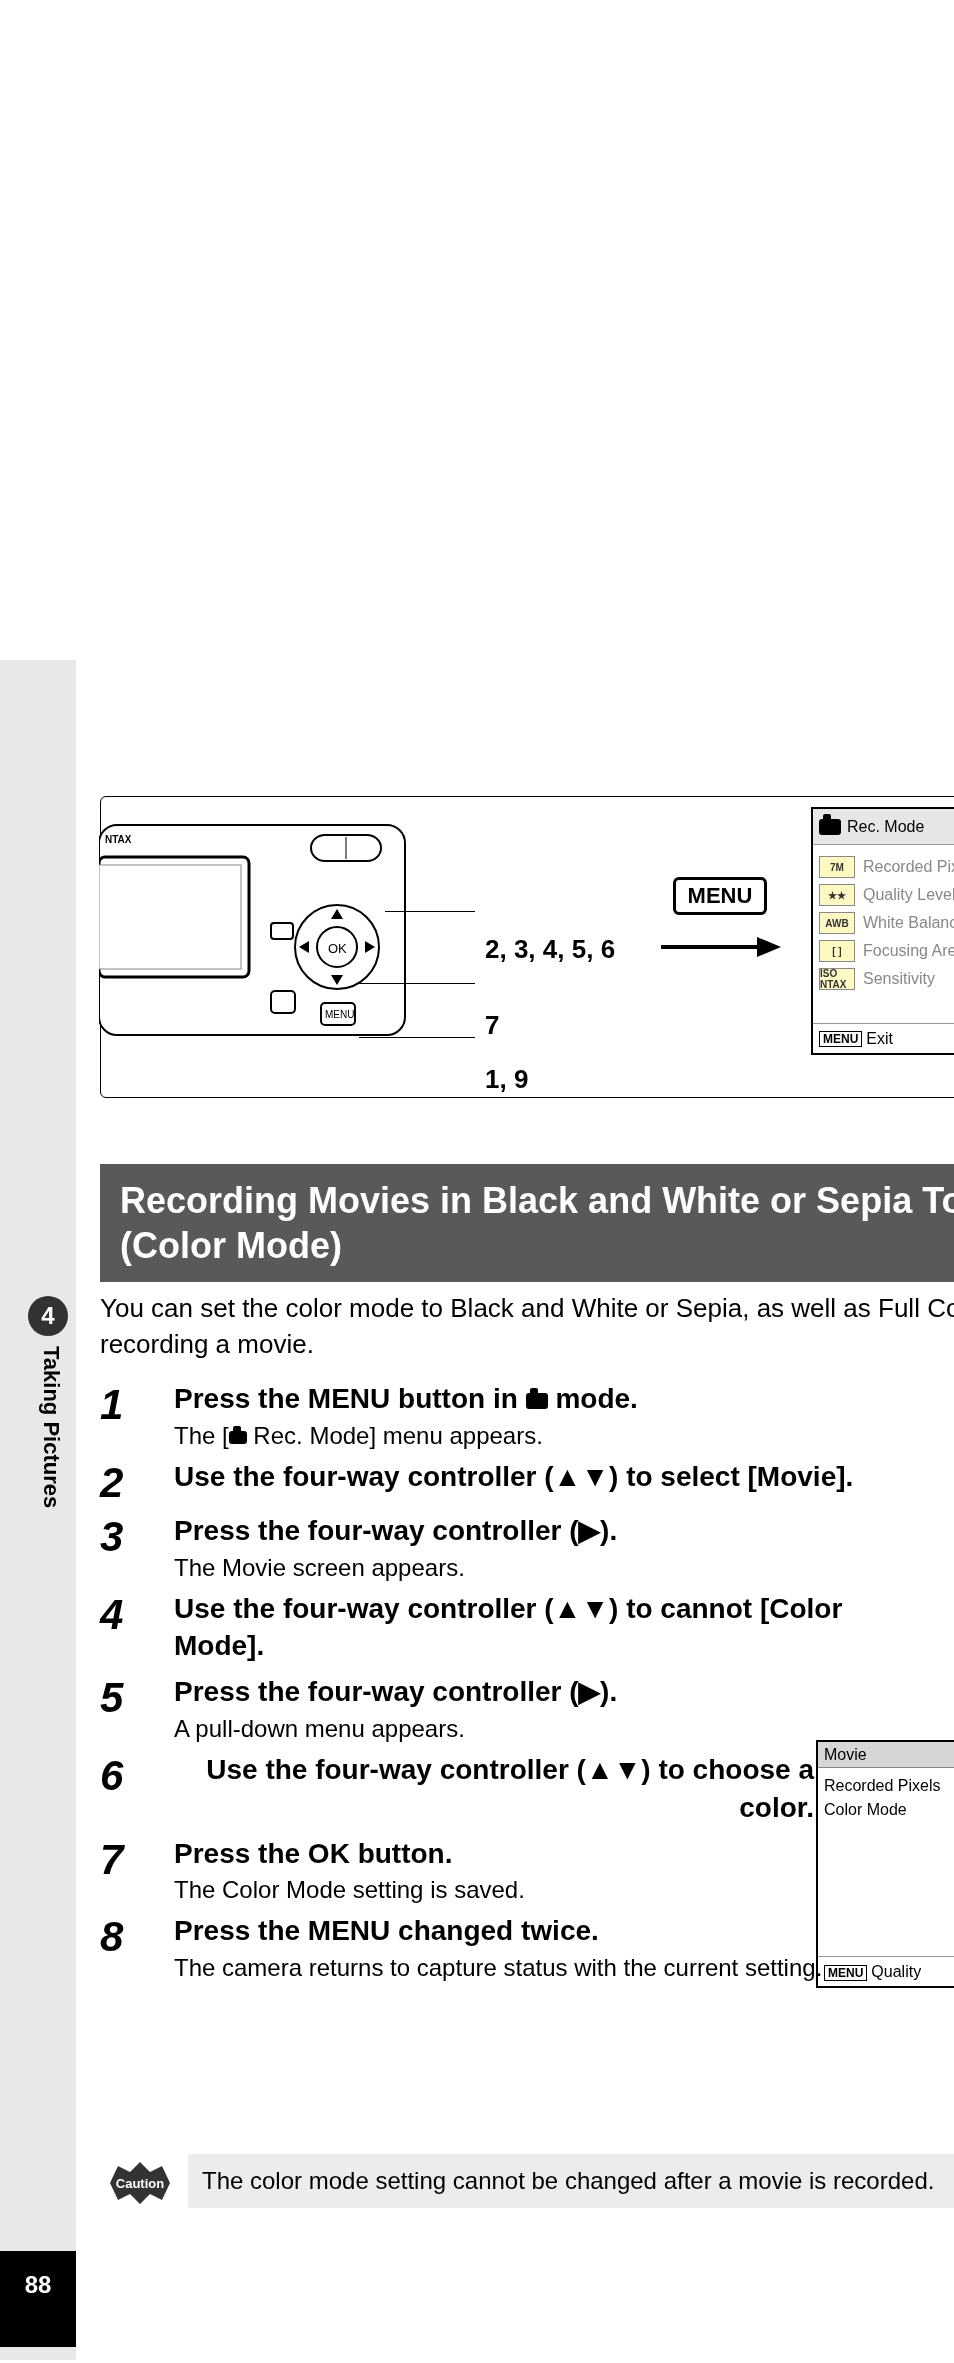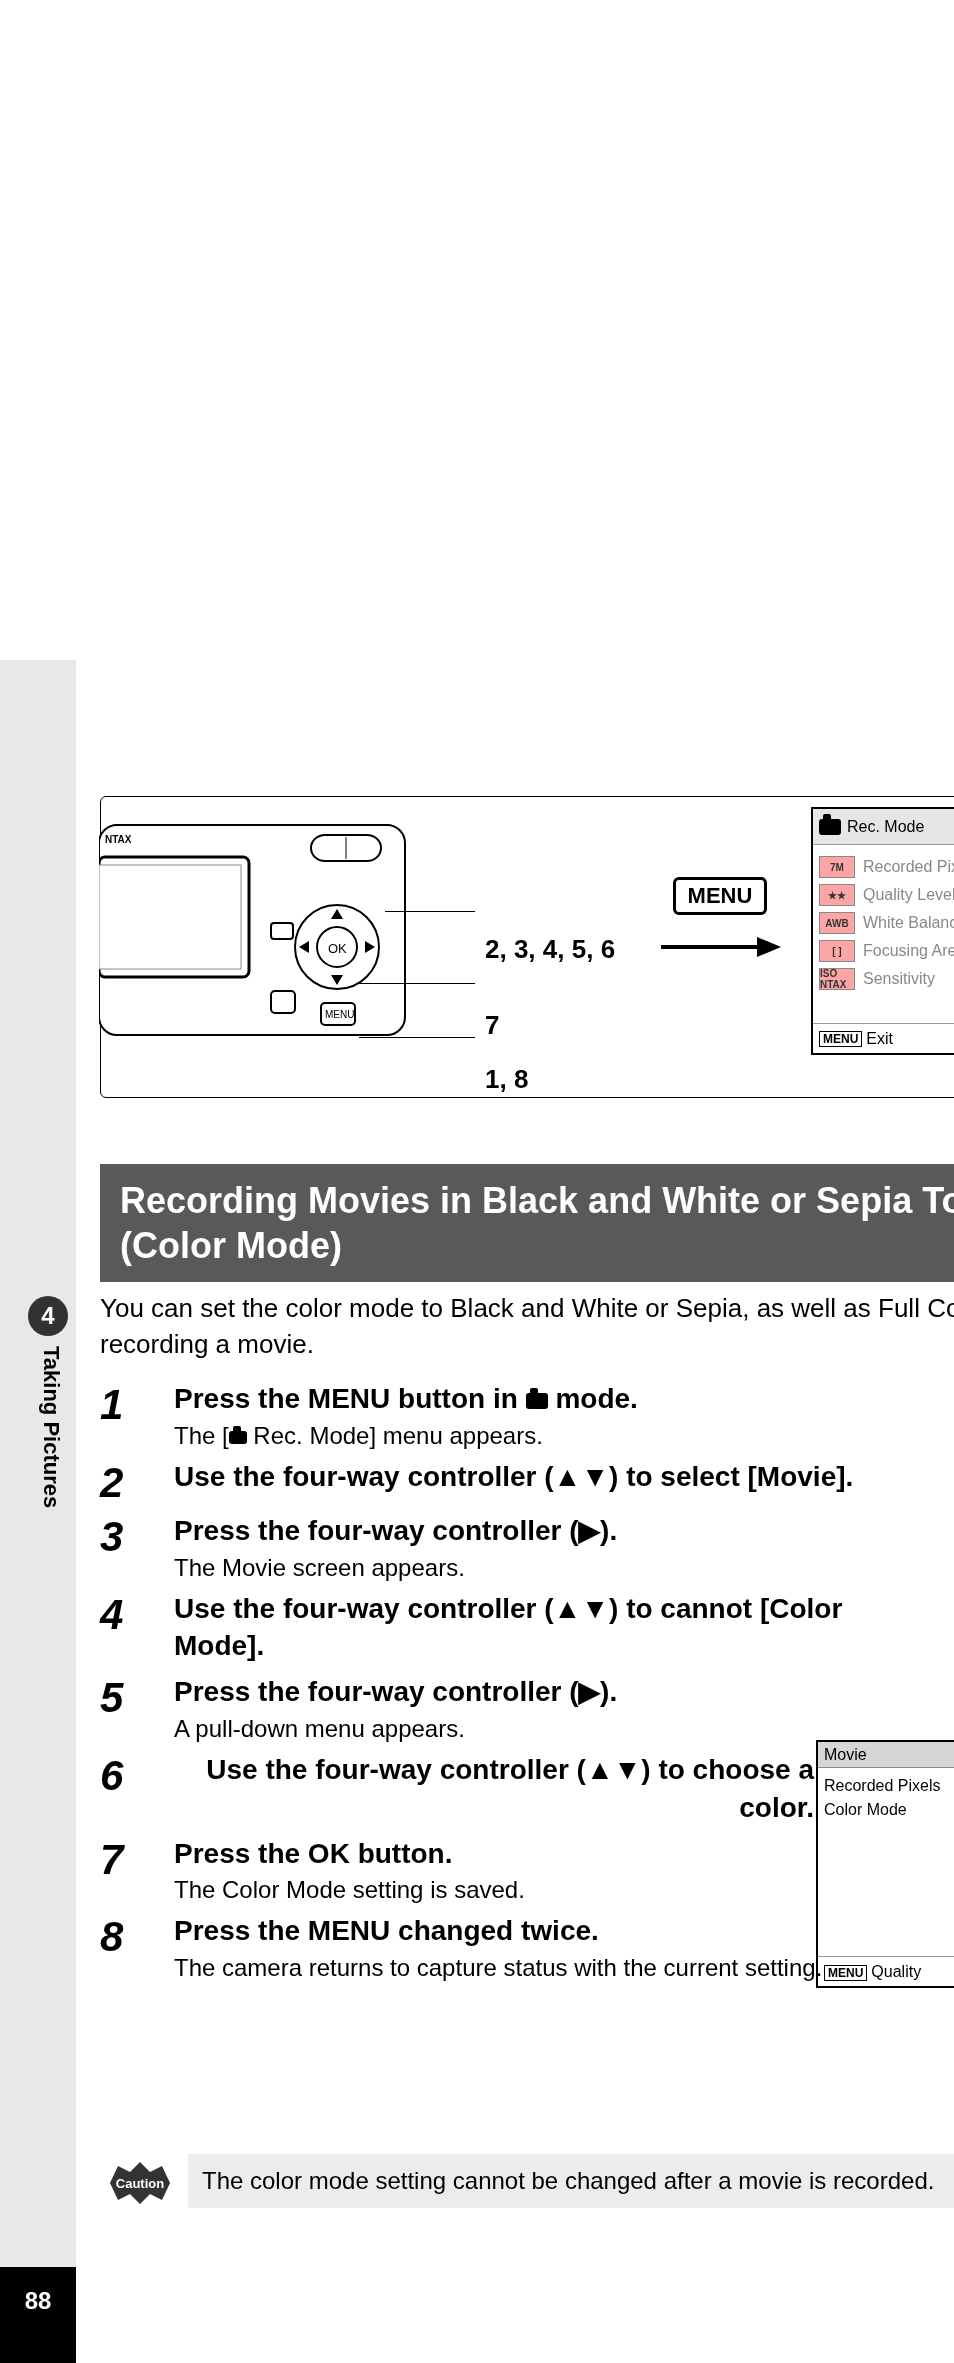--- a/index.html
+++ b/index.html
@@ -42,21 +42,21 @@
     height: 300px;
     writing-mode: vertical-rl;
     text-orientation: mixed;
     font-weight: bold;
     font-size: 22px;
     color: #000;
   }
   .page-num-box {
     position: absolute;
     left: 0;
-    bottom: 0;
+    bottom: 16px;
     width: 76px;
     height: 96px;
     background: #000;
     color: #fff;
     display: flex;
     align-items: flex-start;
     justify-content: center;
     padding-top: 20px;
     font-weight: bold;
     font-size: 24px;
@@ -136,21 +136,21 @@
     display: flex;
     align-items: center;
     height: 28px;
   }
   .lcd-badge {
     display: inline-flex;
     align-items: center;
     justify-content: center;
     width: 36px;
     height: 22px;
-    background: #fca5a5;
+    background: #fef9c3;
     border: 1px solid #888;
     font-size: 10px;
     font-weight: bold;
     margin-right: 8px;
     color: #333;
   }
   .lcd-footer {
     position: absolute;
     bottom: 0;
     left: 0;
@@ -344,21 +344,21 @@
       <rect x="172" y="174" width="24" height="22" rx="4" fill="#fff" stroke="#000" stroke-width="2"></rect>
       <rect x="222" y="186" width="34" height="22" rx="4" fill="#fff" stroke="#000" stroke-width="2"></rect>
       <text x="226" y="201" font-size="10">MENU</text>
     </svg>
   </div>
   <div class="callout-line" style="left:284px; top:114px; width:90px;"></div>
   <div class="callout-line" style="left:258px; top:186px; width:116px;"></div>
   <div class="callout-line" style="left:258px; top:240px; width:116px;"></div>
   <div class="callout" style="left:384px; top:96px; width:160px;">2, 3, 4, 5, 6</div>
   <div class="callout" style="left:384px; top:172px;">7</div>
-  <div class="callout" style="left:384px; top:226px;">1, 8</div>
+  <div class="callout" style="left:384px; top:226px;">1, 9</div>
 
   <div class="menu-label">MENU</div>
   <div class="arrow-right">
     <svg viewBox="0 0 120 20" width="120" height="20">
       <line x1="0" y1="10" x2="96" y2="10" stroke="#000" stroke-width="4"></line>
       <path d="M96 0 L120 10 L96 20 Z" fill="#000"></path>
     </svg>
   </div>
 
   <div class="lcd-screen1">

